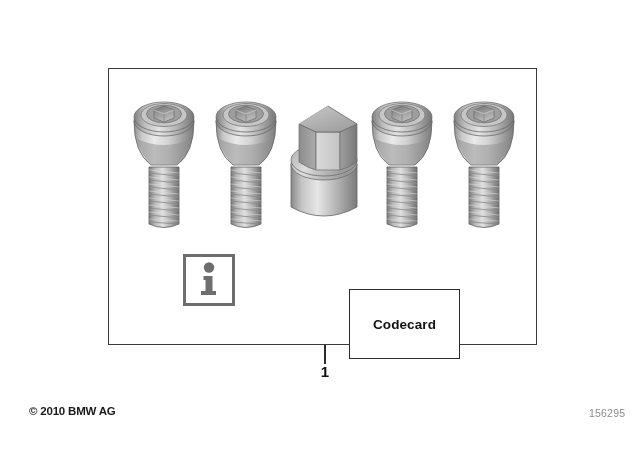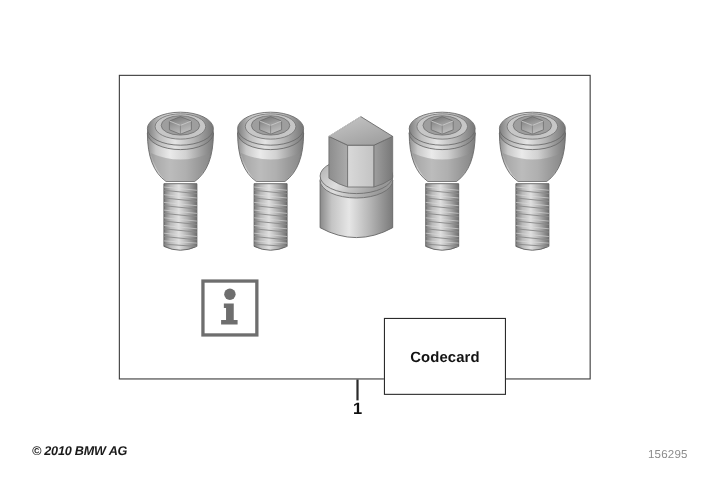--- a/index.html
+++ b/index.html
@@ -118,21 +118,20 @@
 
   
   #copyright {
     position: absolute;
     left: 29px;
     top: 405px;
     font-size: 11.5px;
     font-weight: bold;
     color: #1a1a1a;
     letter-spacing: -0.2px;
-    font-style: italic;
   }
   #diagram-id {
     position: absolute;
     left: 566px;
     top: 407px;
     font-size: 10.5px;
     color: #8c8c8c;
     letter-spacing: 0.2px;
     margin-left: 23px;
   }

